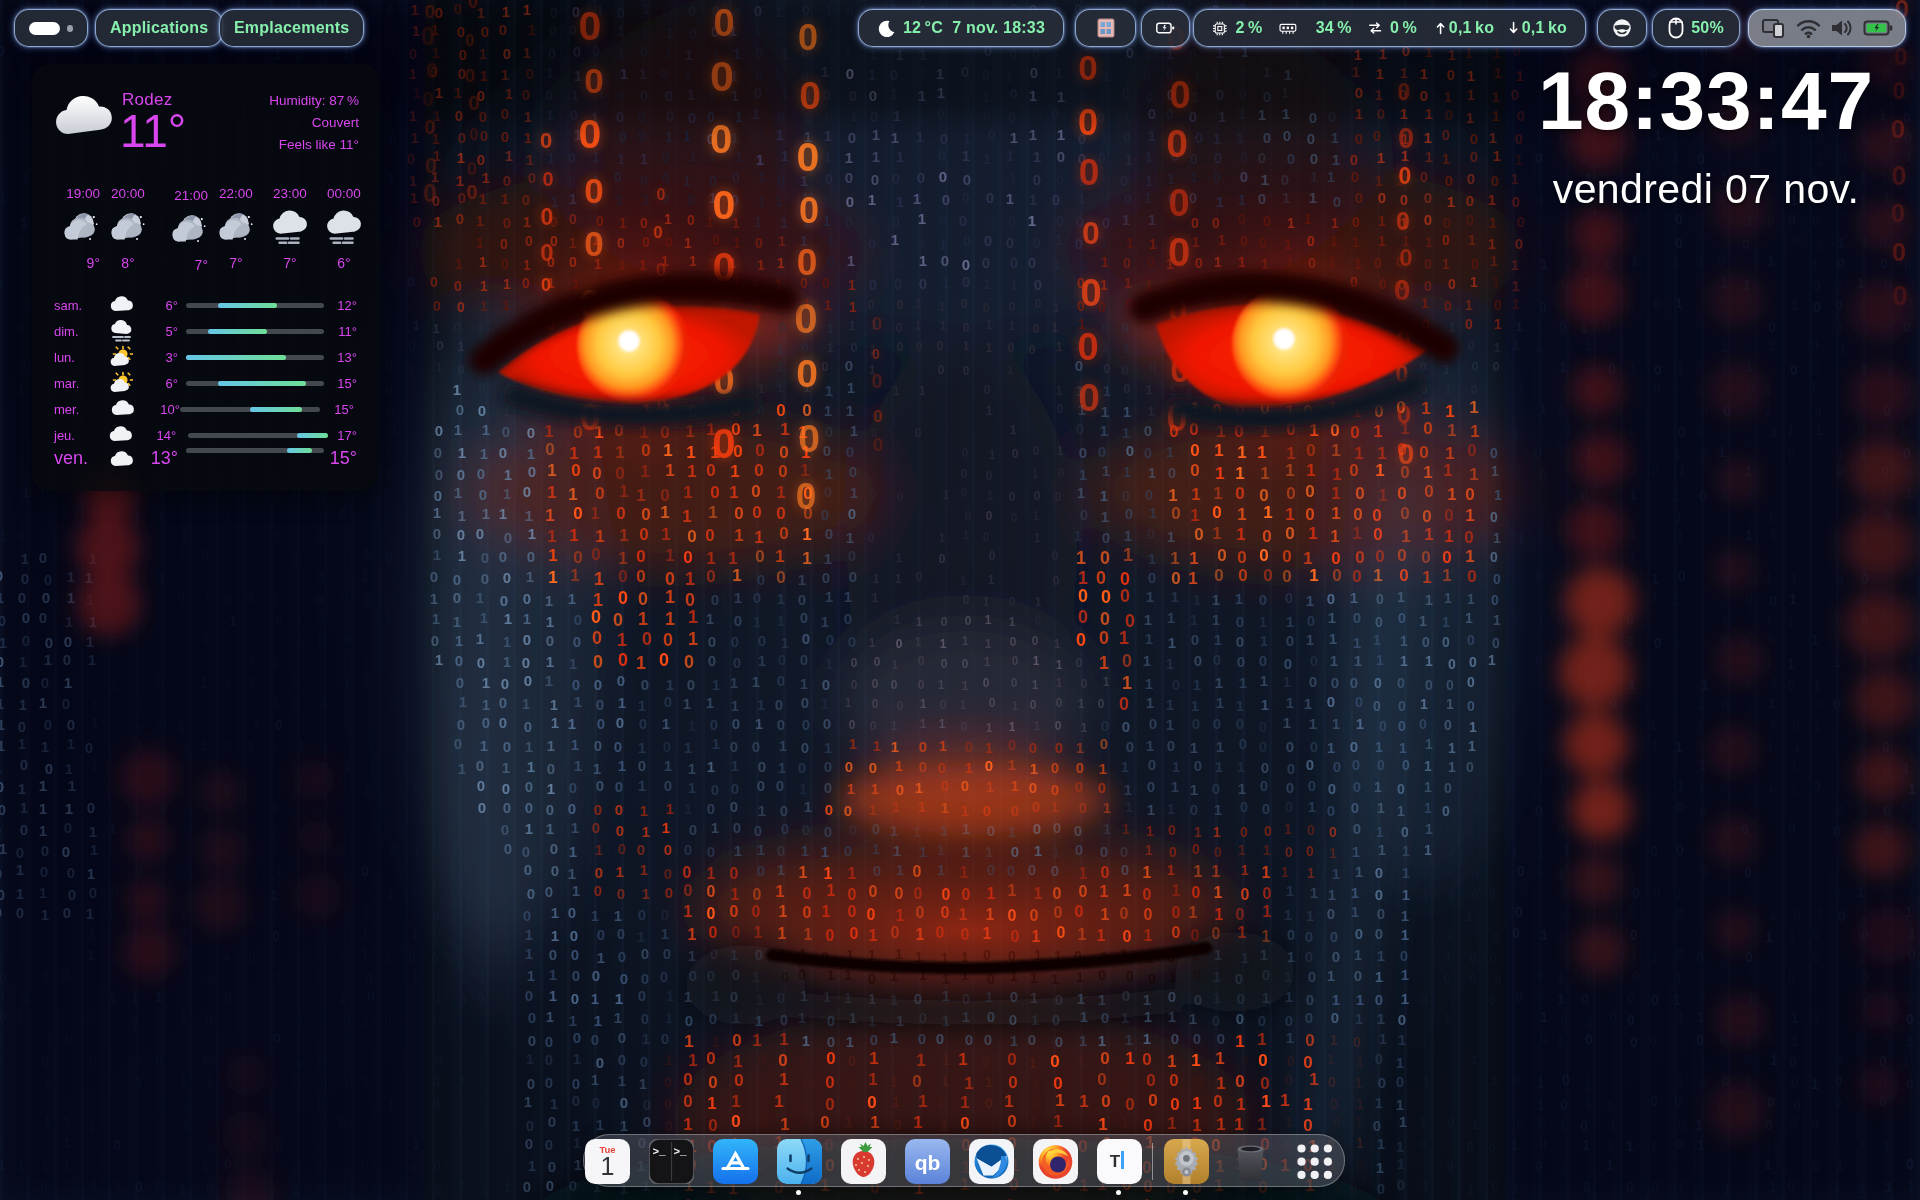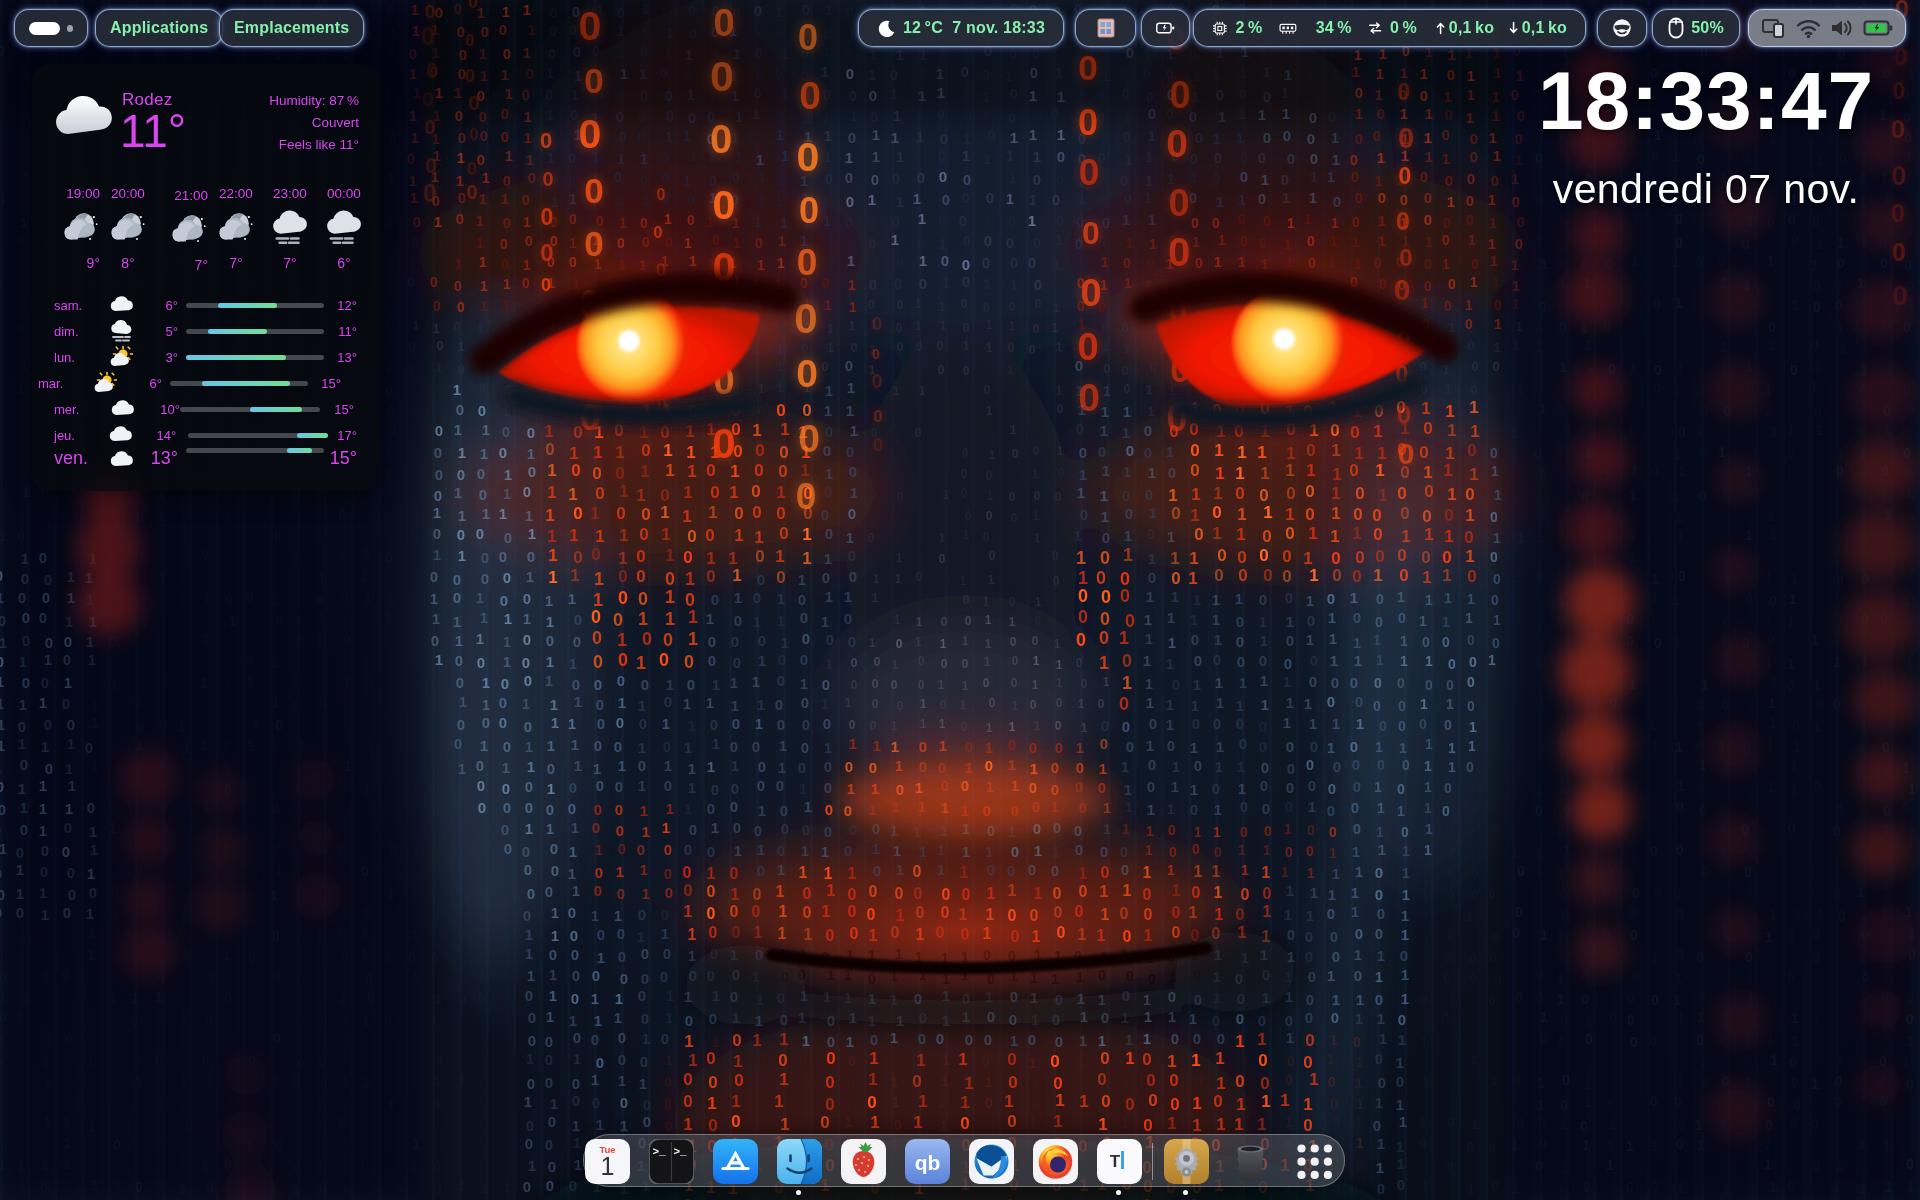--- a/index.html
+++ b/index.html
@@ -4509,21 +4509,21 @@
             </g>
             <path d="M5.5 21 a4.2 4.2 0 0 1 -0.5-8.3 A5.8 5.8 0 0 1 16 11.5 a4 4 0 0 1 1.1 7.8 q-.55.7-1.4.7 Z" fill="#f0f2f5"></path>
           </svg>
         </span>
 <span style="width:30px;text-align:right;margin-right:8px">3°</span>
 <span style="position:relative;width:140px;height:5px;border-radius:3px;background:#43474e">
 <span style="position:absolute;left:0px;top:0;width:100px;height:5px;border-radius:3px;background:linear-gradient(90deg,#66c6e8,#6ede96)"></span>
         </span>
 <span style="width:34px;text-align:right">13°</span>
       </div>
-      <div style="position:absolute;left:6px;top:306px;width:303px;height:26px;display:flex;align-items:center;font-size:13px">
+      <div style="position:absolute;left:22px;top:306px;width:303px;height:26px;display:flex;align-items:center;font-size:13px">
 <span style="width:40px">mar.</span>
         <span style="width:56px;display:flex;justify-content:center">
           <svg width="24" height="24" viewBox="0 0 24 24">
             <circle cx="14" cy="9" r="4.6" fill="#ffc62e"></circle>
             <g stroke="#ffc62e" stroke-width="1.6" stroke-linecap="round">
               <path d="M14 1.5v2.2M14 14.3v2.2M6.6 9H4.4M23.6 9h-2.2M8.8 3.8 7.2 2.2M20.8 14.2l-1.6-1.6M19.2 2.2 20.8 3.8M7.2 15.8l1.6-1.6"></path>
             </g>
             <path d="M5.5 21 a4.2 4.2 0 0 1 -0.5-8.3 A5.8 5.8 0 0 1 16 11.5 a4 4 0 0 1 1.1 7.8 q-.55.7-1.4.7 Z" fill="#f0f2f5"></path>
           </svg>
         </span>

